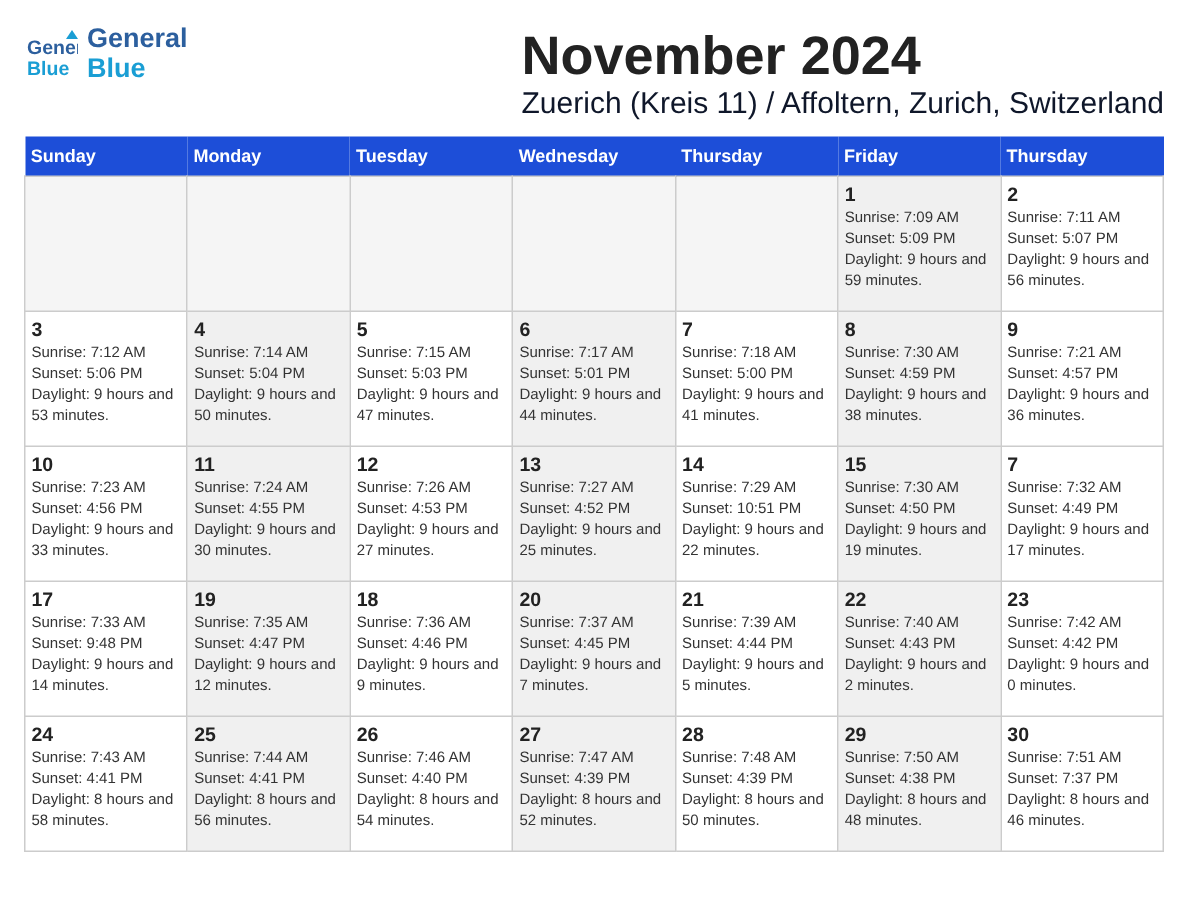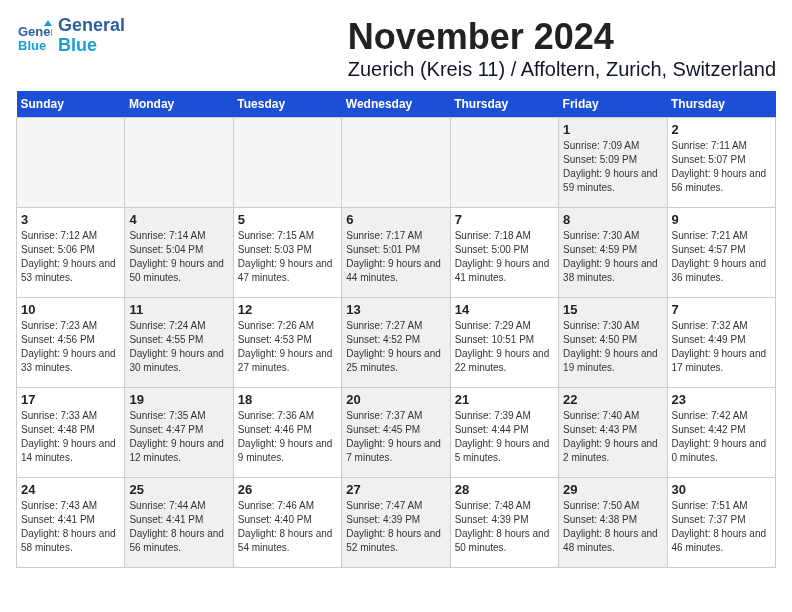--- a/index.html
+++ b/index.html
@@ -225,21 +225,21 @@
           <div class="day-num">7</div>
           <div class="day-info">Sunrise: 7:32 AM
 Sunset: 4:49 PM
 Daylight: 9 hours and 17 minutes.</div>
         </td>
       </tr>
       <tr>
         <td>
           <div class="day-num">17</div>
           <div class="day-info">Sunrise: 7:33 AM
-Sunset: 4:48 PM
+Sunset: 9:48 PM
 Daylight: 9 hours and 14 minutes.</div>
         </td>
         <td class="shaded">
           <div class="day-num">19</div>
           <div class="day-info">Sunrise: 7:35 AM
 Sunset: 4:47 PM
 Daylight: 9 hours and 12 minutes.</div>
         </td>
         <td>
           <div class="day-num">18</div>

